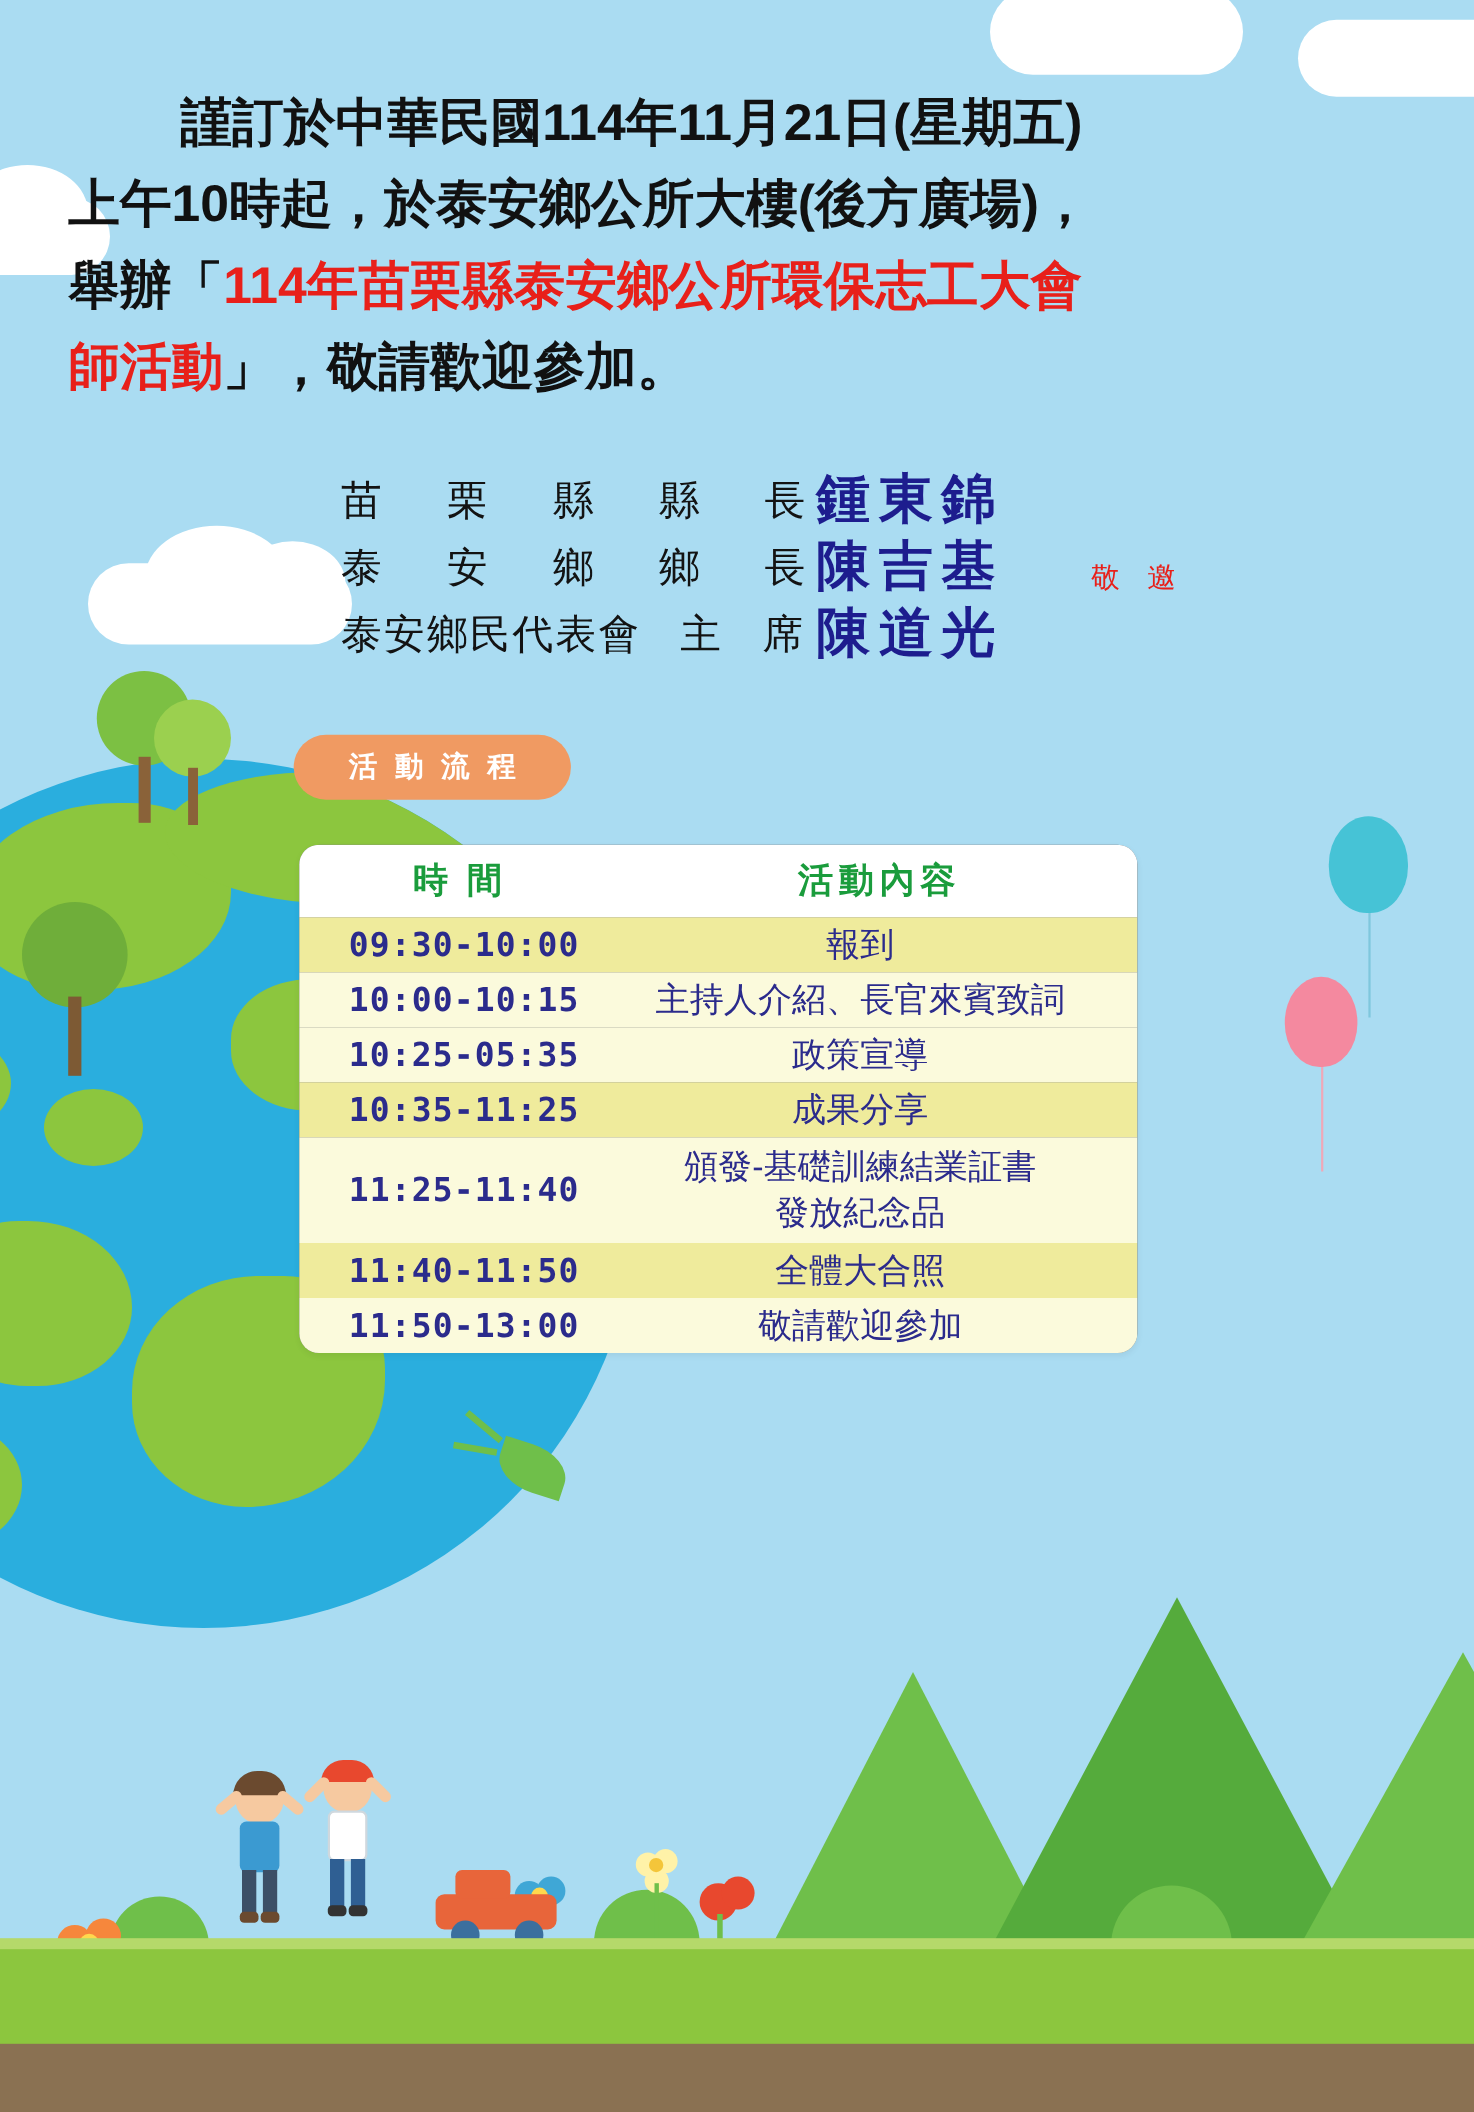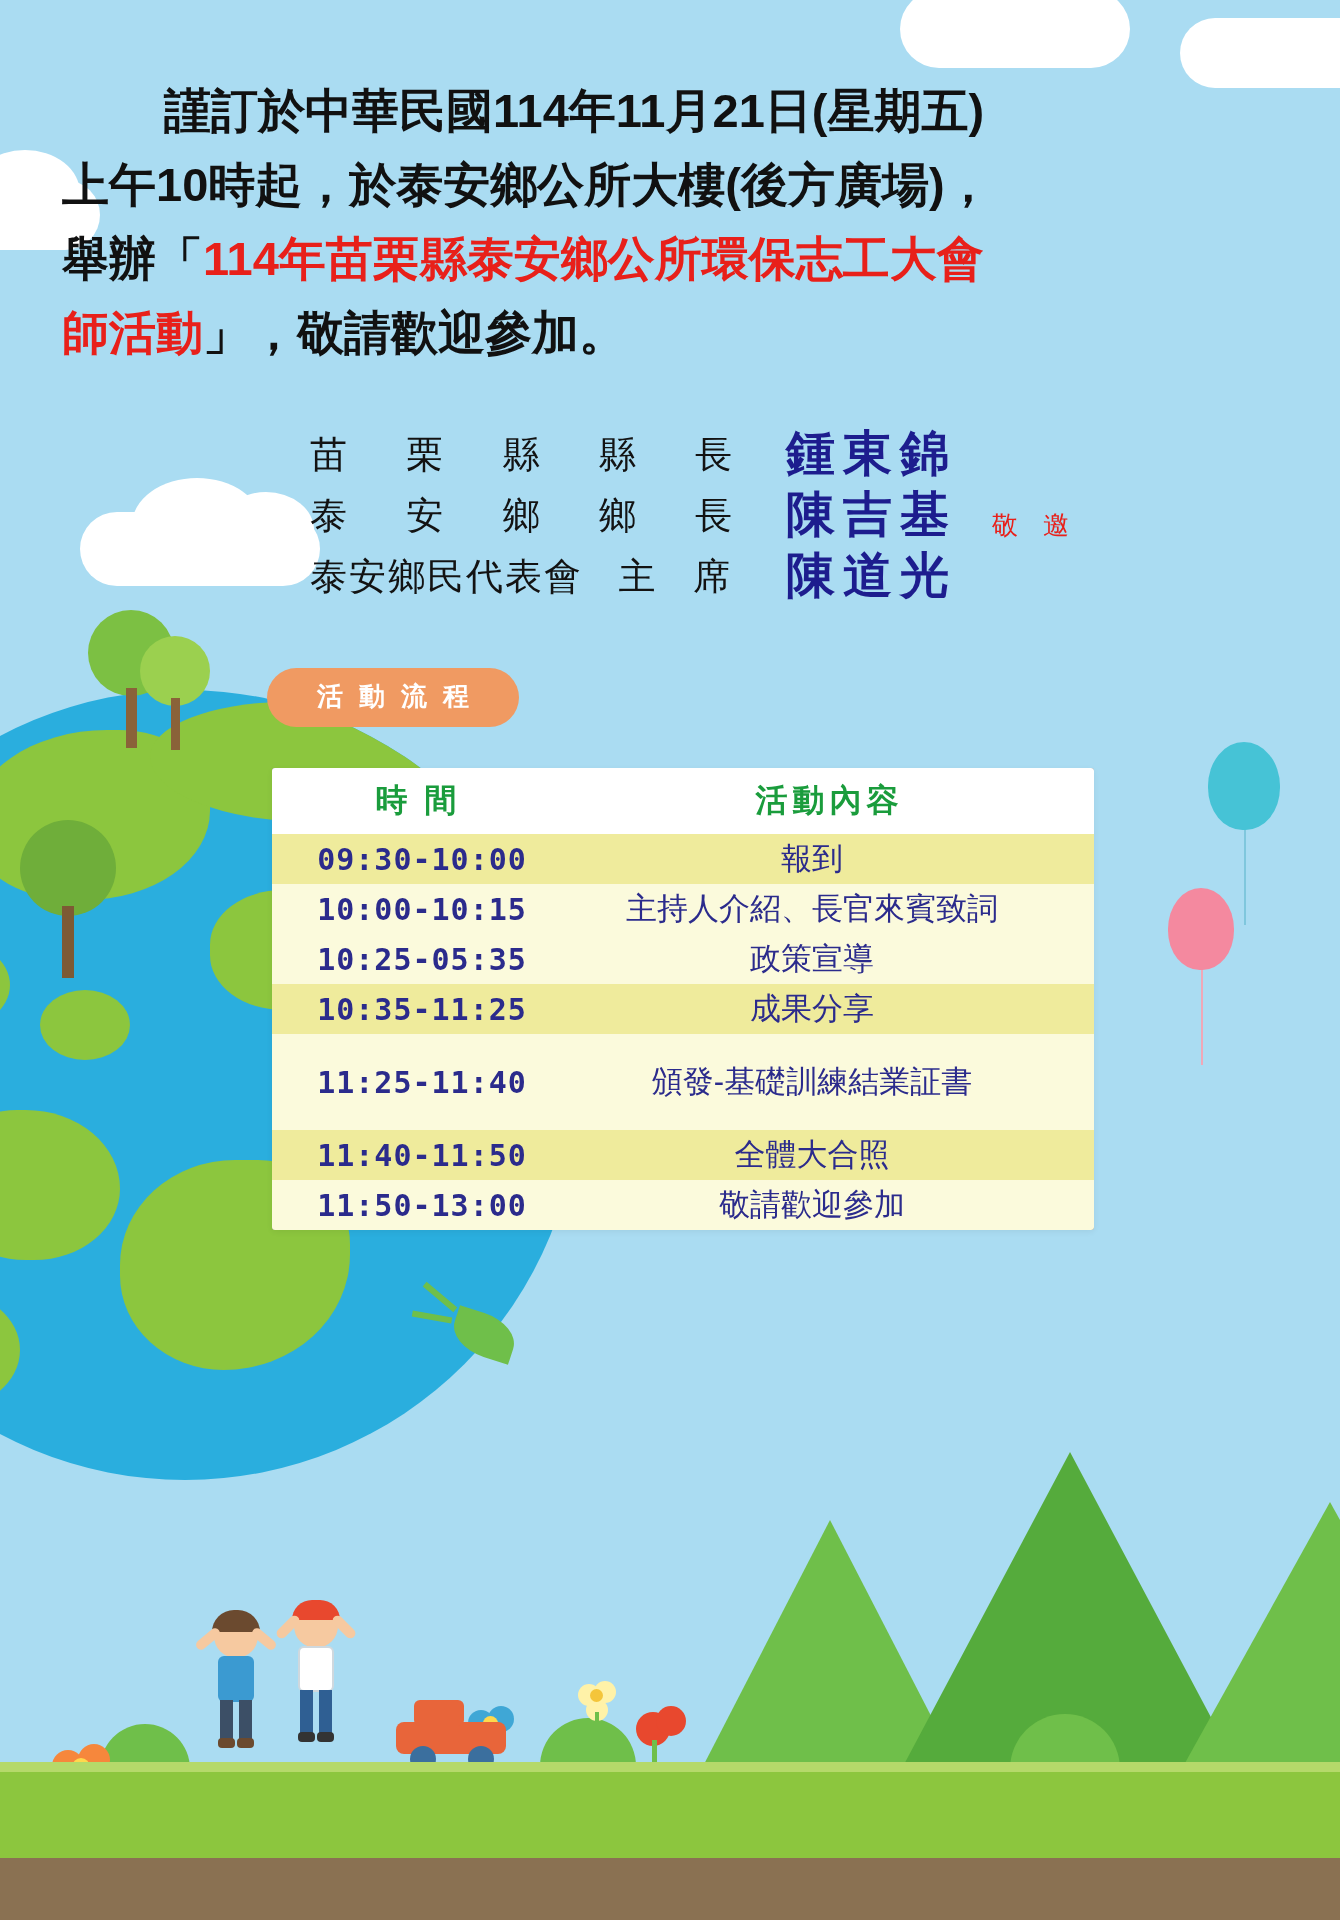--- a/index.html
+++ b/index.html
@@ -45,40 +45,40 @@
   .sig-row{display:flex;align-items:flex-end;height:61px;}
   .sig-title{
     width:432px;display:flex;justify-content:space-between;
     font-size:37px;color:#131313;font-weight:400;line-height:48px;
     padding-right:10px;box-sizing:border-box;
   }
   .sig-title span{display:inline-block;}
   .sig-name{
     font-family:"DejaVu Serif","Liberation Serif",serif;
     font-weight:700;font-size:49px;color:#1d1d8e;letter-spacing:8px;
-    line-height:52px;white-space:nowrap;margin-left:44px;
+    line-height:52px;white-space:nowrap;
   }
   .sig-invite{
     position:absolute;right:-8px;top:90px;
     font-size:26px;color:#e8201a;letter-spacing:9px;white-space:nowrap;
   }
 
   
   .pill{
     position:absolute;left:267px;top:668px;
     background:#f09a62;border-radius:34px;
     padding:11px 34px 13px 34px;
     color:#ffffff;font-size:26px;font-weight:700;letter-spacing:16px;
     text-indent:16px;
   }
 
   
   .table-card{
-    position:absolute;left:272px;top:768px;width:822px;
-    background:#737373;border-radius:3px;overflow:hidden;
+    position:absolute;left:272px;top:768px;width:762px;
+    background:#737373;border-radius:18px;overflow:hidden;
     box-shadow:0 2px 6px rgba(0,0,0,.06);
   }
   .thead{display:flex;height:66px;align-items:center;background:#ffffff;}
   .th{
     color:#1a9c3c;font-size:32px;font-weight:700;text-align:center;
   }
   .th.time{width:288px;letter-spacing:17px;text-indent:17px;}
   .th.content{flex:1;letter-spacing:5px;text-indent:5px;}
 
   .trow{display:flex;align-items:center;min-height:48px;}
@@ -331,20 +331,21 @@
       <div class="td-time">10:35-11:25</div>
       <div class="td-content">
         <span class="l">成果分享</span>
       </div>
     </div>
 
     <div class="trow even" style="min-height:96px;">
       <div class="td-time">11:25-11:40</div>
       <div class="td-content">
         <span class="l">頒發-基礎訓練結業証書</span>
+        <span class="l">發放紀念品</span>
       </div>
     </div>
 
     <div class="trow odd">
       <div class="td-time">11:40-11:50</div>
       <div class="td-content">
         <span class="l">全體大合照</span>
       </div>
     </div>
 

